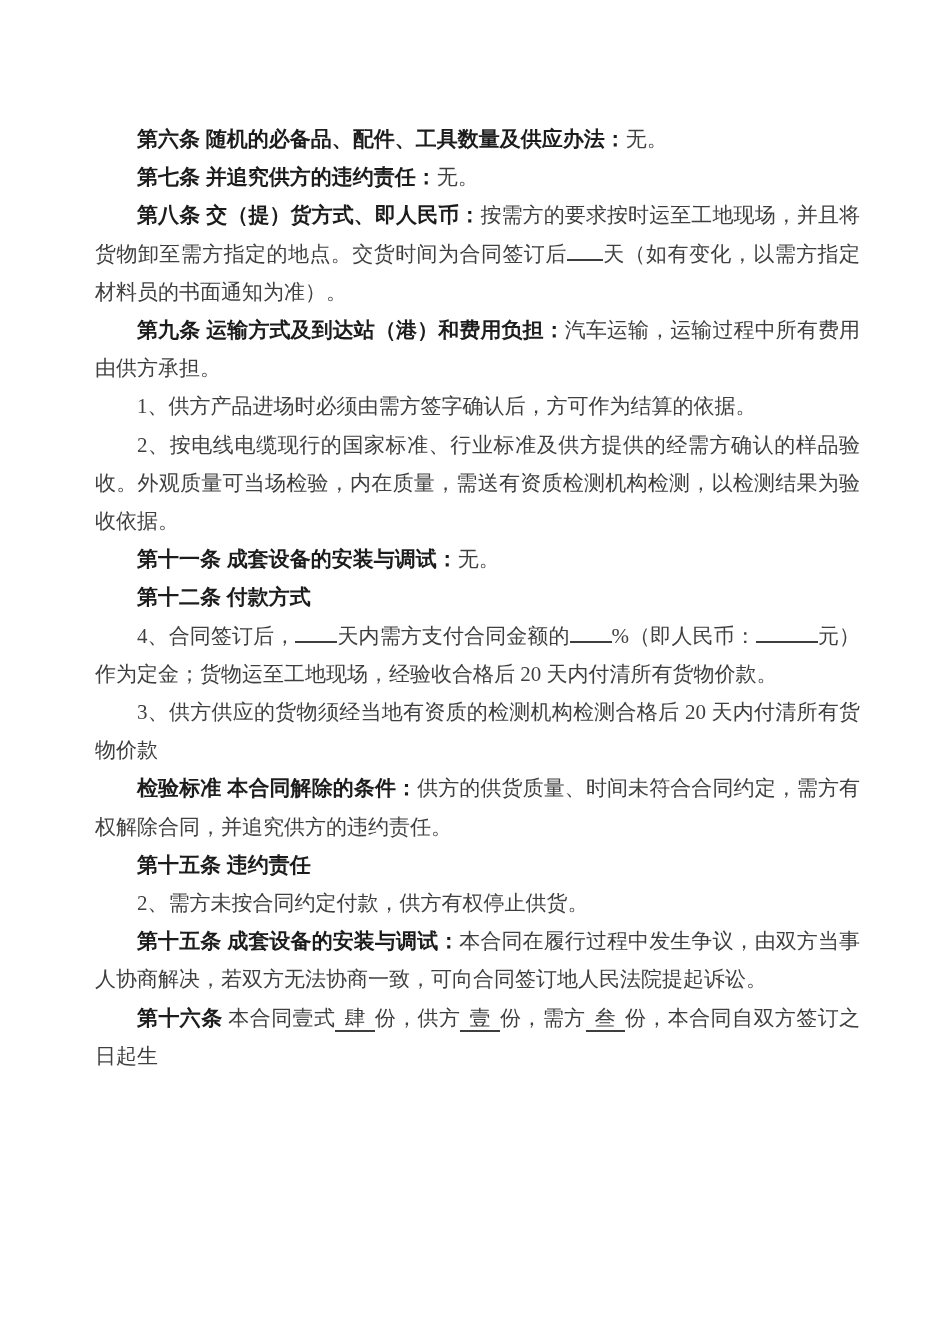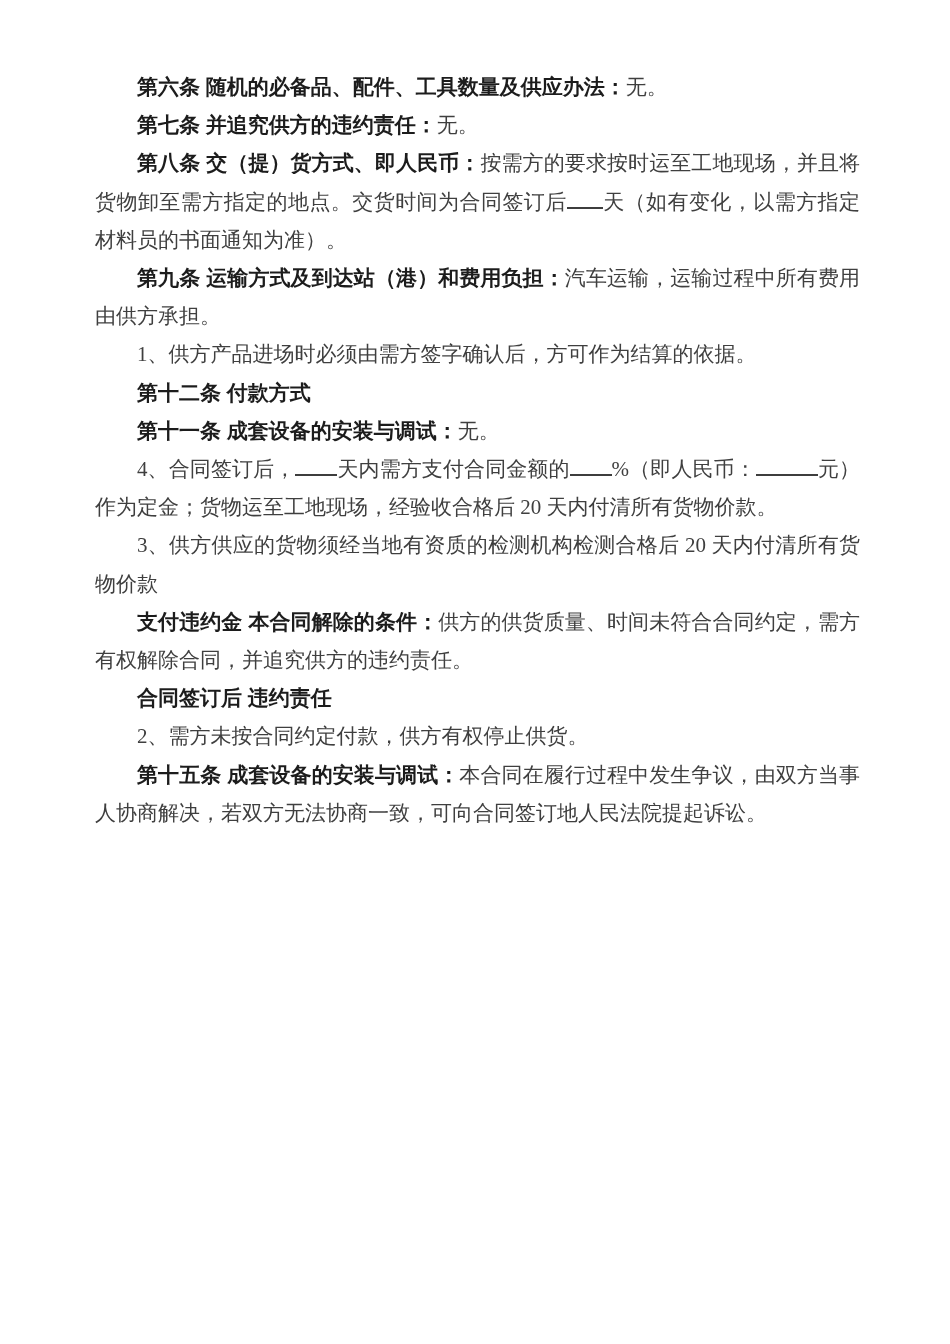--- a/index.html
+++ b/index.html
@@ -2,21 +2,21 @@
 <html lang="zh"><head>
 <meta charset="utf-8">
 <style>
   html, body { margin: 0; padding: 0; background: #ffffff; }
   .page {
     position: relative;
     width: 950px;
     height: 1344px;
     background: #ffffff;
     box-sizing: border-box;
-    padding: 68px 90px 0 95px;
+    padding: 120px 90px 0 95px;
     font-family: "Liberation Serif", "DejaVu Serif", serif;
     font-size: 21px;
     line-height: 38.2px;
     color: #3f3f3f;
     overflow: hidden;
   }
   p.para {
     margin: 0;
     text-indent: 2em;
     text-align: justify;
@@ -51,33 +51,35 @@
 
   <p class="para"><span class="head">第七条 并追究供方的违约责任：</span><span>无。</span></p>
 
   <p class="para"><span class="head">第八条 交（提）货方式、即人民币：</span><span>按需方的要求按时运至工地现场，并且将货物卸至需方指定的地点。交货时间为合同签订后</span><span class="blank blank-a"></span><span>天（如有变化，以需方指定材料员的书面通知为准）。</span></p>
 
   <p class="para"><span class="head">第九条 运输方式及到达站（港）和费用负担：</span><span>汽车运输，运输过程中所有费用由供方承担。</span></p>
 
 
   <p class="para"><span>1、供方产品进场时必须由需方签字确认后，方可作为结算的依据。</span></p>
 
+  <p class="para"><span>2、按电线电缆现行的国家标准、行业标准及供方提供的经需方确认的样品验收。外观质量可当场检验，内在质量，需送有资质检测机构检测，以检测结果为验收依据。</span></p>
+
+  <p class="para"><span class="head">第十一条 成套设备的安装与调试：</span><span>无。</span></p>
 
   <p class="para"><span class="head">第十二条 付款方式</span></p>
-
-  <p class="para"><span class="head">第十一条 成套设备的安装与调试：</span><span>无。</span></p>
 
   <p class="para"><span>4、合同签订后，</span><span class="blank blank-b"></span><span>天内需方支付合同金额的</span><span class="blank blank-b"></span><span>%（即人民币：</span><span class="blank blank-c"></span><span>元）作为定金；货物运至工地现场，经验收合格后 20 天内付清所有货物价款。</span></p>
 
 
   <p class="para"><span>3、供方供应的货物须经当地有资质的检测机构检测合格后 20 天内付清所有货物价款</span></p>
 
-  <p class="para"><span class="head">支付违约金 本合同解除的条件：</span><span>供方的供货质量、时间未符合合同约定，需方有权解除合同，并追究供方的违约责任。</span></p>
+  <p class="para"><span class="head">检验标准 本合同解除的条件：</span><span>供方的供货质量、时间未符合合同约定，需方有权解除合同，并追究供方的违约责任。</span></p>
 
-  <p class="para"><span class="head">合同签订后 违约责任</span></p>
+  <p class="para"><span class="head">第十五条 违约责任</span></p>
 
 
   <p class="para"><span>2、需方未按合同约定付款，供方有权停止供货。</span></p>
 
   <p class="para"><span class="head">第十五条 成套设备的安装与调试：</span><span>本合同在履行过程中发生争议，由双方当事人协商解决，若双方无法协商一致，可向合同签订地人民法院提起诉讼。</span></p>
 
+  <p class="para"><span class="head">第十六条</span><span> 本合同壹式</span><span class="fill">肆</span><span>份，供方</span><span class="fill">壹</span><span>份，需方</span><span class="fill">叁</span><span>份，本合同自双方签订之日起生</span></p>
 
 </div>
 
 </body></html>

